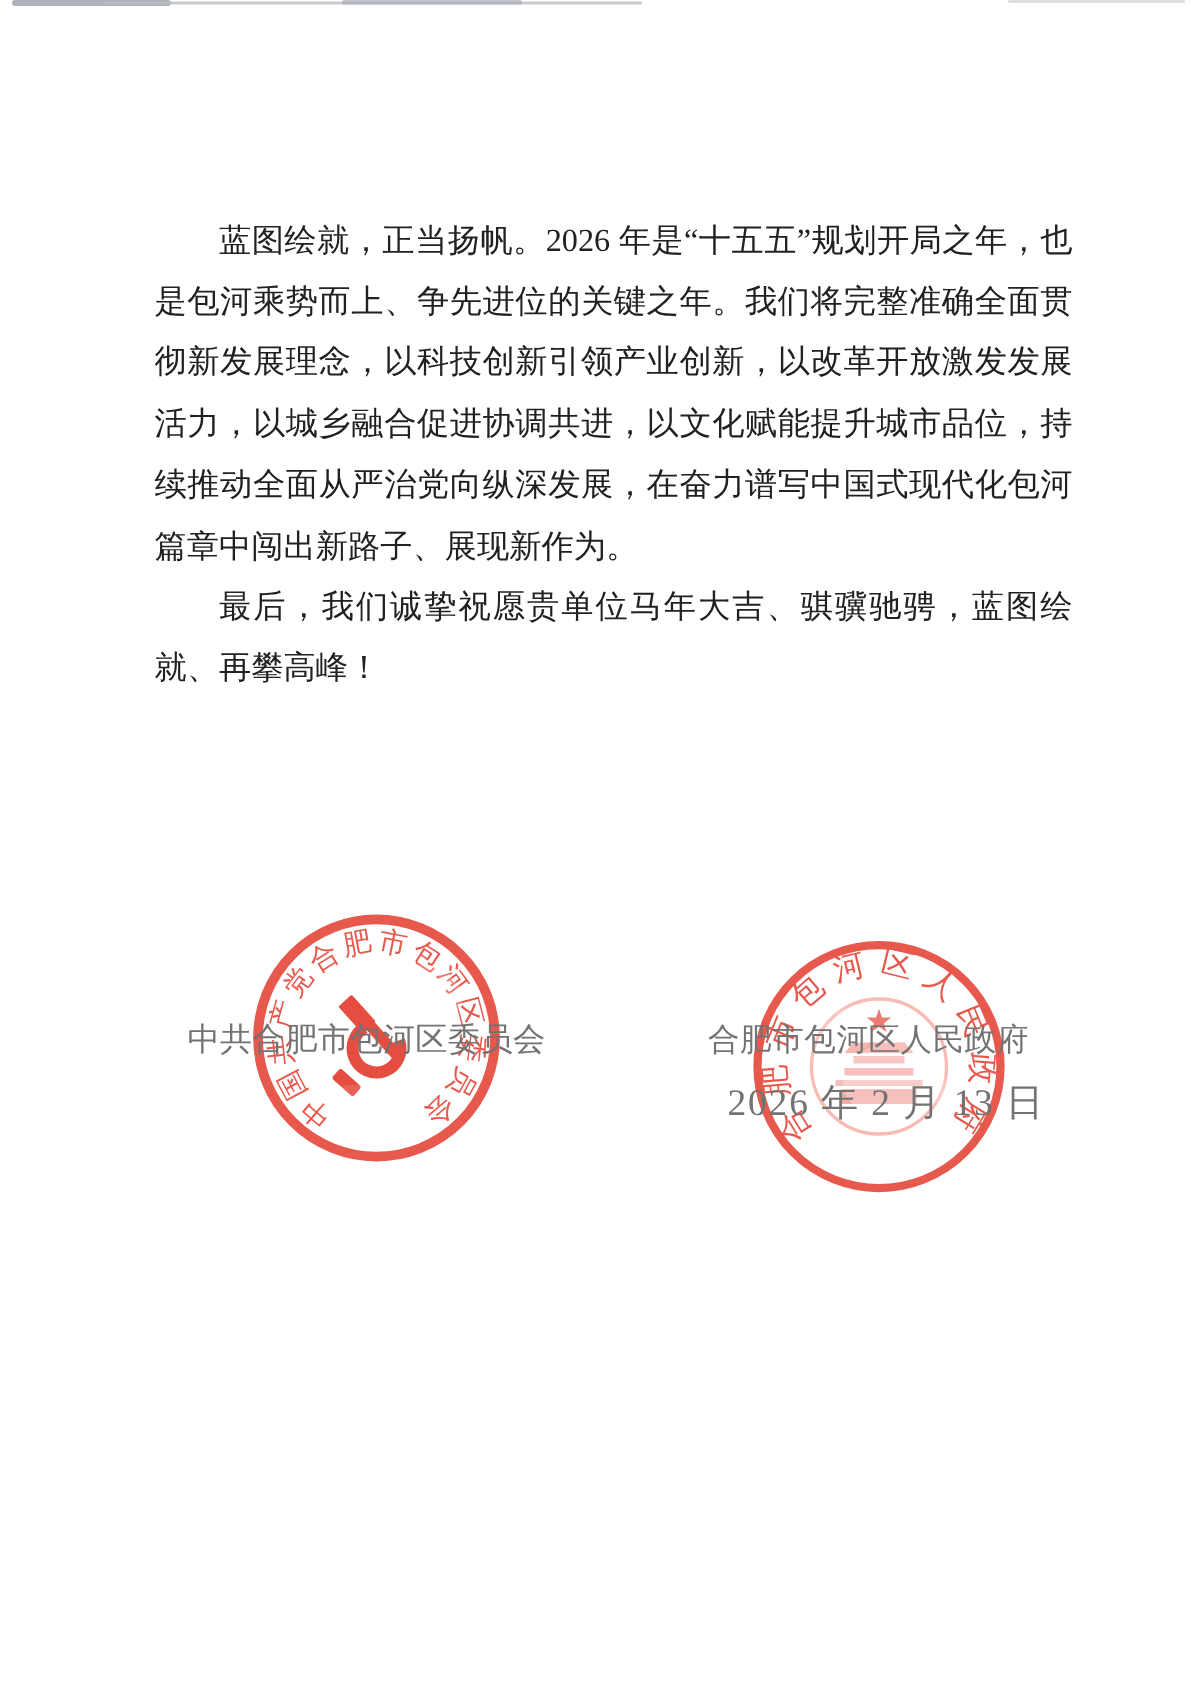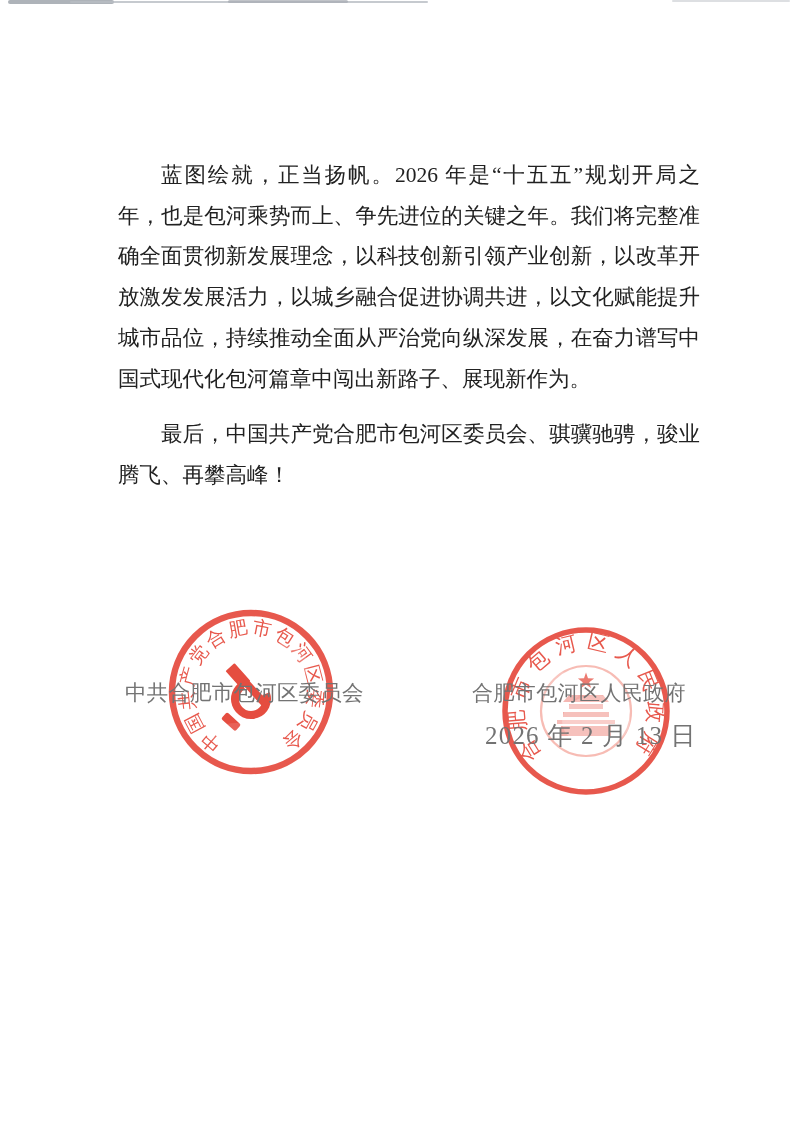--- a/index.html
+++ b/index.html
@@ -19,21 +19,21 @@
   .artifact.a4{left:672px;top:0;width:118px;height:2px;background:#d4d7db;opacity:.8;}
 
   .letter-body{
     position:absolute;
     left:103px;top:140px;width:612px;
     color:#212121;
     font-size:21.5px;
     line-height:40.7px;
     text-align:justify;
   }
-  .letter-body p{margin:15px;text-indent:2em;}
+  .letter-body p{margin:0;text-indent:2em;}
 
   .sig{
     position:absolute;
     color:#737373;
     white-space:nowrap;
     line-height:1.15;
     z-index:3;
   }
   .sig-left{left:125px;top:681px;font-size:21.5px;letter-spacing:.2px;}
   .sig-right{left:472px;top:681px;font-size:21px;letter-spacing:.4px;}
@@ -49,21 +49,21 @@
 
 <div class="page">
 
   <div class="artifact a1"></div>
   <div class="artifact a2"></div>
   <div class="artifact a3"></div>
   <div class="artifact a4"></div>
 
   <div class="letter-body">
     <p>蓝图绘就，正当扬帆。2026 年是“十五五”规划开局之年，也是包河乘势而上、争先进位的关键之年。我们将完整准确全面贯彻新发展理念，以科技创新引领产业创新，以改革开放激发发展活力，以城乡融合促进协调共进，以文化赋能提升城市品位，持续推动全面从严治党向纵深发展，在奋力谱写中国式现代化包河篇章中闯出新路子、展现新作为。</p>
-    <p>最后，中国共产党合肥市包河区委员会、骐骥驰骋，骏业腾飞、再攀高峰！</p>
+    <p>最后，我们诚挚祝愿贵单位马年大吉、骐骥驰骋，蓝图绘就、再攀高峰！</p>
   </div>
 
   <svg class="seal seal-left" viewBox="0 0 170 170" aria-hidden="true">
     <defs>
       <path id="ringL" d="M 56 135.2 A 58 58 0 1 1 114 135.2 A 58 58 0 0 1 56 135.2"></path>
     </defs>
     <circle cx="85" cy="85" r="79" fill="none" stroke="#e5473a" stroke-width="6.5"></circle>
     <text font-size="19" fill="#e5473a" letter-spacing="2.7">
       <textPath href="#ringL">中国共产党合肥市包河区委员会</textPath>
     </text>

